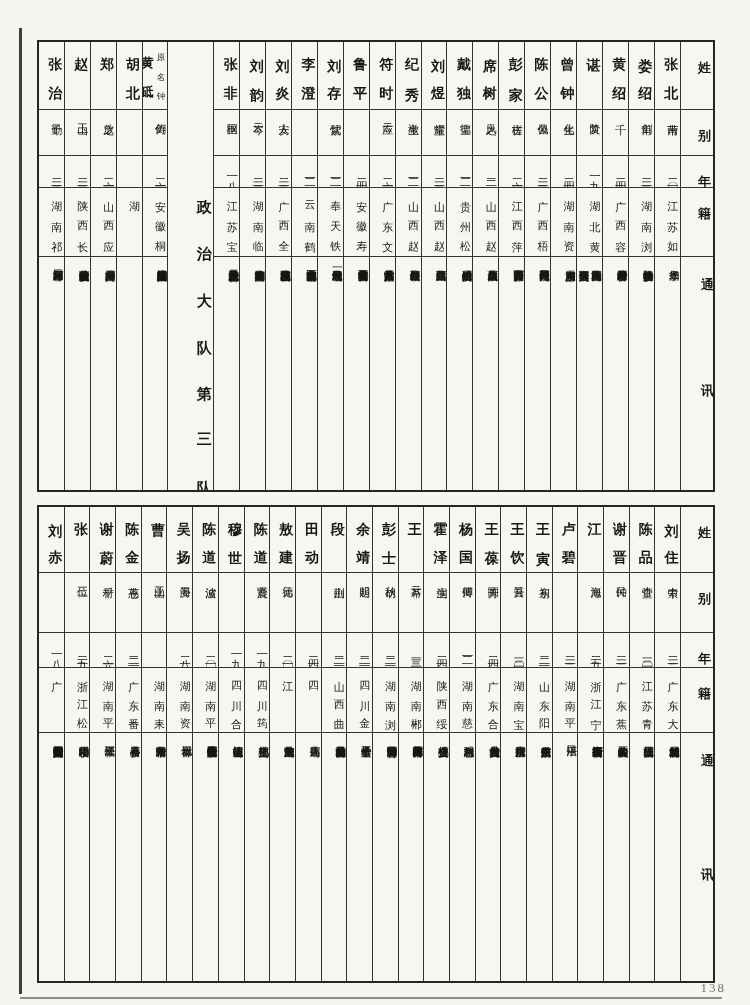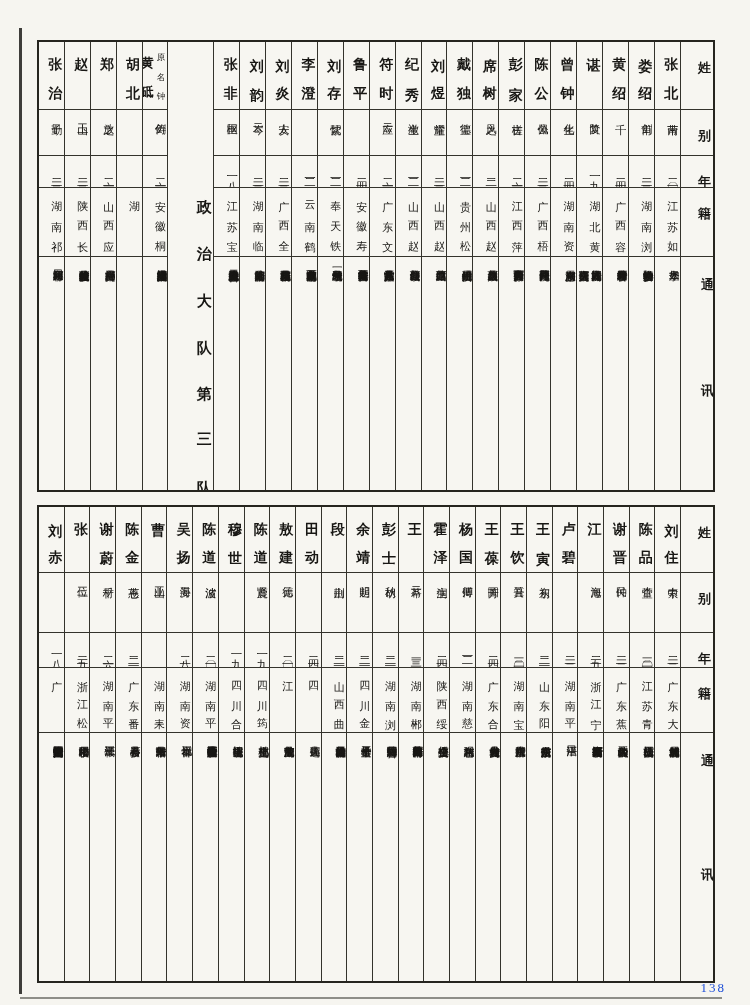--- a/index.html
+++ b/index.html
@@ -92,21 +92,21 @@
     display:block; font-size:8.5px; font-weight:400; letter-spacing:0;
     text-align:justify; text-align-last:justify; height:100%;
   }
   .c-name .name-line {
     display:block; font-size:12.5px; font-weight:700;
     text-align:justify; text-align-last:justify; height:100%;
   }
 
   .page-number {
     position:absolute; right:24px; top:980px;
-    font-size:13px; letter-spacing:2px; color:#1d4ed8;
+    font-size:13px; letter-spacing:2px; color:#737373;
     font-family:"Liberation Serif","DejaVu Serif",serif;
   }
 </style>
 </head>
 <body>
 
 <div class="page">
   <div class="gutter-line"></div>
   <div class="bottom-line"></div>
 

